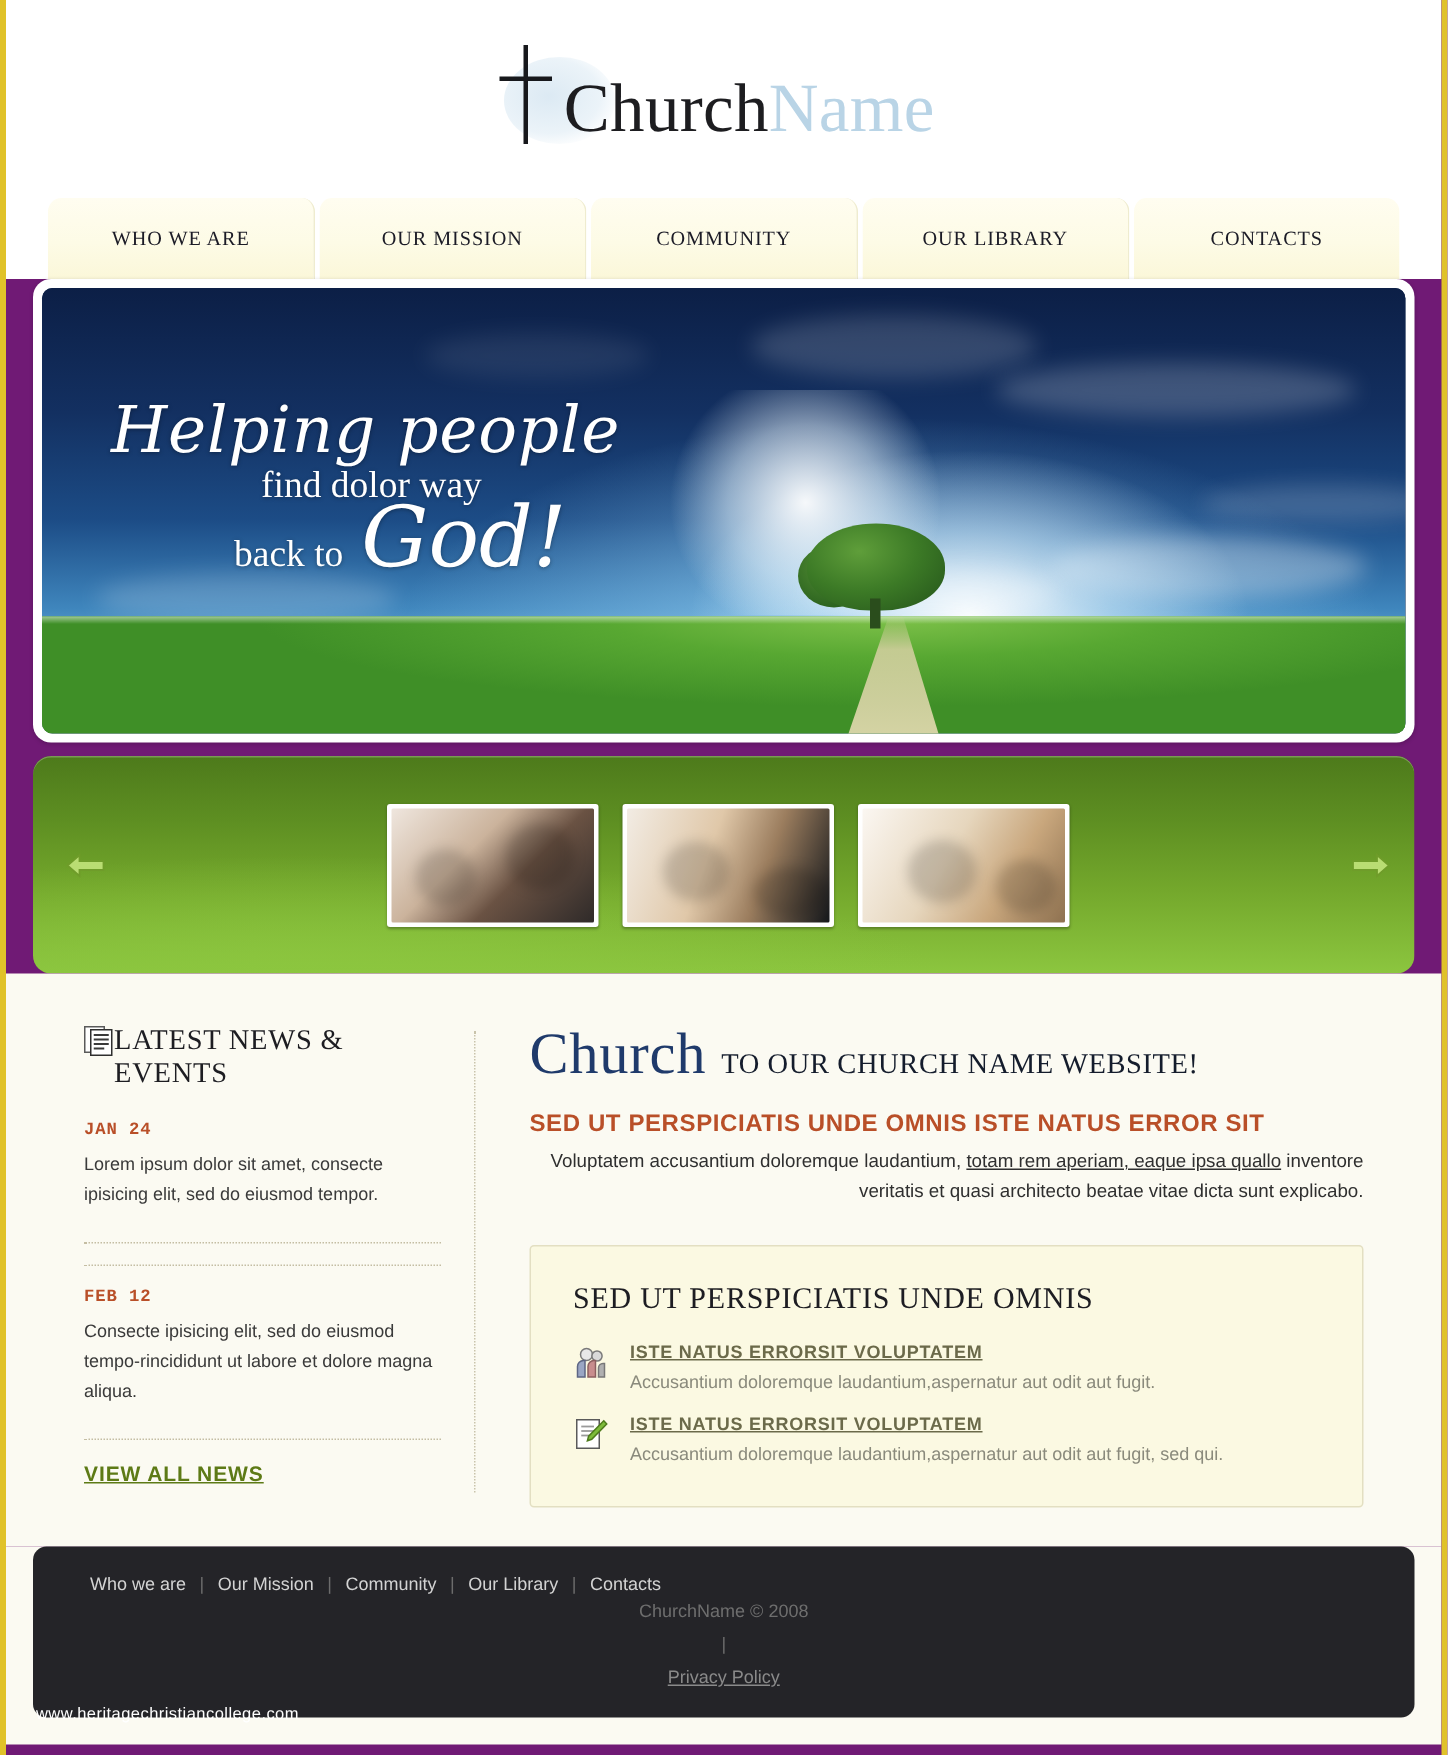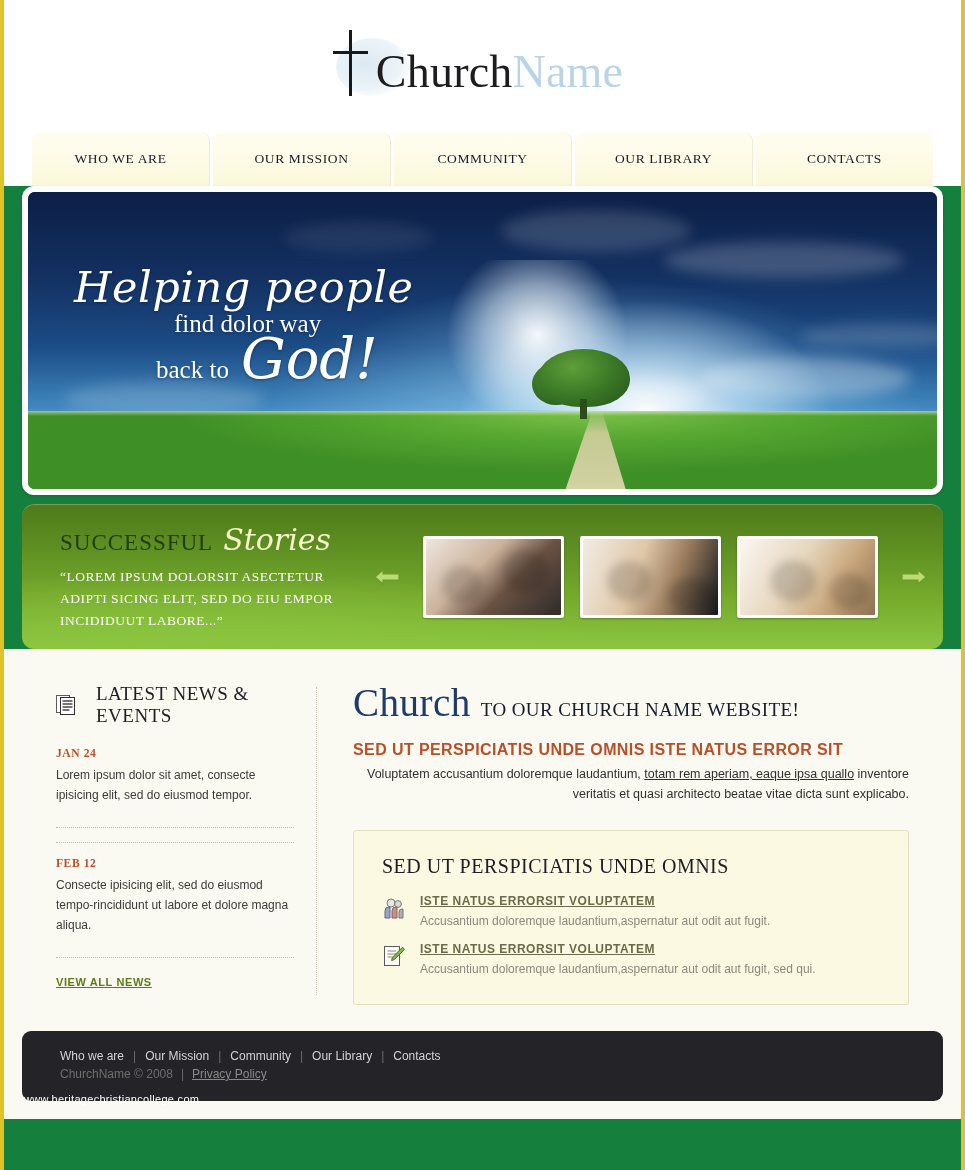--- a/index.html
+++ b/index.html
@@ -12,21 +12,21 @@
     font-family: "Liberation Sans", sans-serif;
   }
 
   
   .page-frame {
     position: relative;
     width: 965px;
     height: 1170px;
     border-left: 4px solid #e0c229;
     border-right: 4px solid #e0c229;
-    background: #15803d;
+    background: #701a75;
     overflow: hidden;
   }
 
   
   .site-header {
     height: 128px;
     background: #ffffff;
     display: flex;
     align-items: center;
     justify-content: center;
@@ -344,54 +344,53 @@
     border-left: 1px dotted #c9c3ab;
     margin: 4px 0 10px;
   }
   .col-main {
     flex: 1;
     padding: 0 52px 0 36px;
   }
 
   .news-head {
     display: flex;
-    align-items: center;
-    gap: 20px;
+    gap: 0;
     margin-bottom: 20px;
   }
   .news-icon { width: 20px; height: 22px; flex: 0 0 auto; }
   .news-title {
     font-family: "Liberation Serif", serif;
     font-size: 19px;
     letter-spacing: .5px;
     color: #1d1d22;
   }
   .news-item { padding-bottom: 12px; }
   .news-date {
-    font-family: Liberation Serif, serif;
+    font-family: Liberation Mono, monospace;
     font-size: 11.5px;
     font-weight: bold;
     letter-spacing: .6px;
     color: #b94f28;
     margin-bottom: 6px;
   }
   .news-text {
     font-family: "Liberation Sans", sans-serif;
     font-size: 12px;
     line-height: 20px;
     color: #3a3a3a;
   }
   .news-sep {
     border-top: 1px dotted #c4bda3;
     margin: 10px 0 14px;
   }
   .view-all {
     display: inline-block;
     font-family: "Liberation Sans", sans-serif;
-    font-size: 11px;
+    font-size: 14px;
     font-weight: bold;
     letter-spacing: .6px;
     color: #5d7a16;
     text-decoration: underline;
     cursor: pointer;
   }
 
   .welcome-head {
     display: flex;
     align-items: baseline;
@@ -490,20 +489,21 @@
     font-size: 12px;
     color: #d3d3d3;
     text-decoration: none;
     cursor: pointer;
   }
   .footer-sep { color: #6c6c6c; font-size: 12px; }
   .footer-meta {
     display: flex;
     align-items: center;
     gap: 8px;
+    flex-direction: column;
   }
   .copyright {
     font-family: "Liberation Sans", sans-serif;
     font-size: 12px;
     color: #6e6e6e;
   }
   .privacy {
     font-family: "Liberation Sans", sans-serif;
     font-size: 12px;
     color: #8a8a8a;
@@ -570,27 +570,20 @@
         <div class="hero-line2">find dolor way</div>
         <div class="hero-line3wrap">
           <span class="hero-line3">back to</span>
           <span class="hero-god">God!</span>
         </div>
       </div>
     </div>
   </div>
 
   <div class="stories">
-    <div class="stories-left">
-      <div class="stories-head">
-        <span class="sh-1">SUCCESSFUL</span>
-        <span class="sh-2">Stories</span>
-      </div>
-      <div class="stories-quote">“LOREM IPSUM DOLORSIT ASECTETUR ADIPTI SICING ELIT, SED DO EIU EMPOR INCIDIDUUT LABORE...”</div>
-    </div>
     <div class="carousel">
       <svg class="car-arrow" viewBox="0 0 26 22">
         <polygon points="1,11 9,4 9,8 25,8 25,14 9,14 9,18" fill="#b9dd73" stroke="#6f9c2a" stroke-width="1.2"></polygon>
       </svg>
       <div class="thumbs">
         <div class="thumb t1">
           <div class="img">
               <div class="blob" style="left:12%;top:36%;width:40px;height:38px;"></div>
               <div class="blob" style="left:56%;top:14%;width:46px;height:44px;"></div>
             </div>

